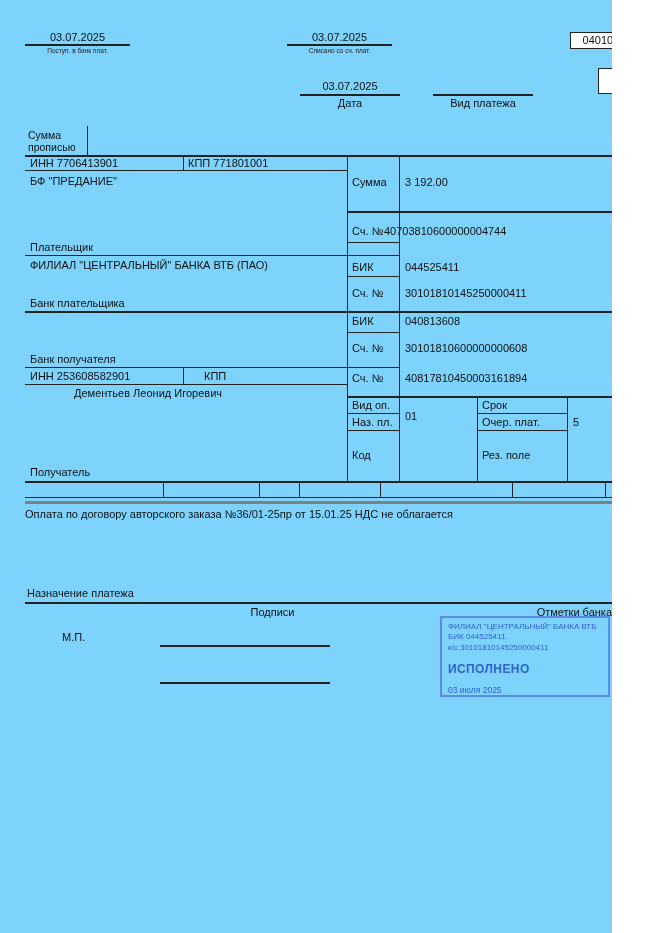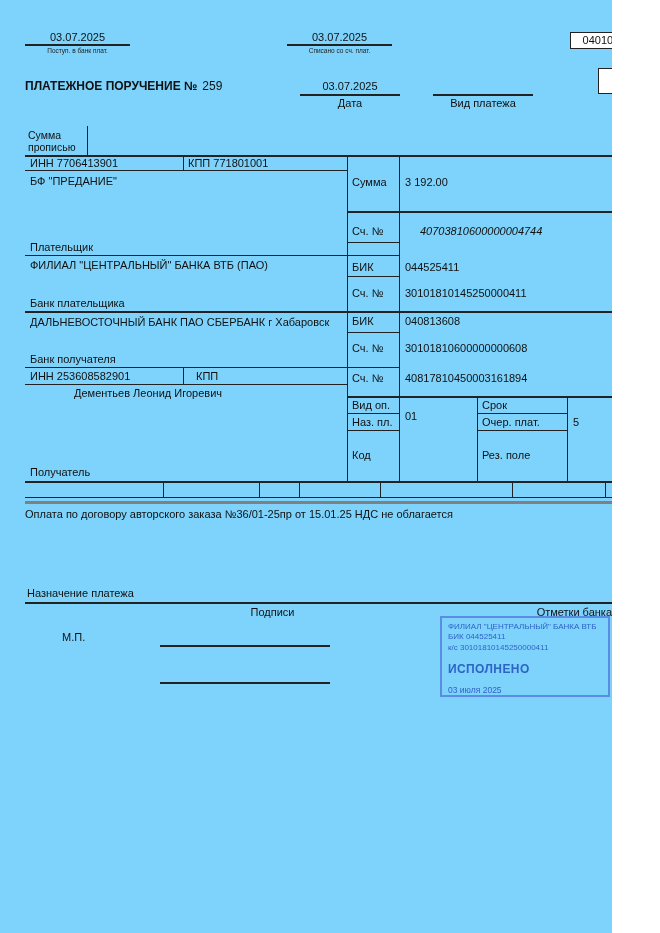--- a/index.html
+++ b/index.html
@@ -29,21 +29,20 @@
   <div class="t c tiny" style="left:25px;top:47px;width:105px;">Поступ. в банк плат.</div>
 
   <div class="t c" style="left:287px;top:31px;width:105px;">03.07.2025</div>
   <div class="hl" style="left:287px;top:44px;width:105px;height:1.5px;"></div>
   <div class="t c tiny" style="left:287px;top:47px;width:105px;">Списано со сч. плат.</div>
 
   <div class="box" style="left:570px;top:32px;width:66px;height:15px;">
     <div class="t c" style="left:0;top:1px;width:66px;">0401060</div>
   </div>
 
-  <div class="t" style="left:25px;top:80px;font-size:12px;"><span class="b">ПЛАТЕЖНОЕ ПОРУЧЕНИЕ №</span><span style="margin-left:5px;">259</span></div>
 
   <div class="t c" style="left:300px;top:80px;width:100px;">03.07.2025</div>
   <div class="hl" style="left:300px;top:94px;width:100px;height:1.5px;"></div>
   <div class="t c" style="left:300px;top:97px;width:100px;">Дата</div>
 
   <div class="hl" style="left:433px;top:94px;width:100px;height:1.5px;"></div>
   <div class="t c" style="left:433px;top:97px;width:100px;">Вид платежа</div>
 
   <div class="box" style="left:598px;top:68px;width:39px;height:24px;"></div>
 
@@ -83,31 +82,30 @@
   <div class="vl" style="left:380px;top:482px;height:15px;"></div>
   <div class="vl" style="left:512px;top:482px;height:15px;"></div>
   <div class="vl" style="left:605px;top:482px;height:15px;"></div>
 
   <div class="t" style="left:30px;top:157px;">ИНН 7706413901</div>
   <div class="t" style="left:188px;top:157px;">КПП 771801001</div>
   <div class="t" style="left:30px;top:175px;">БФ "ПРЕДАНИЕ"</div>
   <div class="t" style="left:30px;top:241px;">Плательщик</div>
   <div class="t" style="left:30px;top:259px;">ФИЛИАЛ "ЦЕНТРАЛЬНЫЙ" БАНКА ВТБ (ПАО)</div>
   <div class="t" style="left:30px;top:297px;">Банк плательщика</div>
-  <div class="t" style="left:30px;top:316px;">ДАЛЬНЕВОСТОЧНЫЙ БАНК ПАО СБЕРБАНК г Хабаровск</div>
   <div class="t" style="left:30px;top:353px;">Банк получателя</div>
   <div class="t" style="left:30px;top:370px;">ИНН 253608582901</div>
-  <div class="t" style="left:188px;top:370px;padding-left:8px;">КПП</div>
+  <div class="t" style="left:196px;top:370px;padding-left:8px;">КПП</div>
   <div class="t" style="left:30px;top:387px;margin-left:44px;">Дементьев Леонид Игоревич</div>
   <div class="t" style="left:30px;top:466px;">Получатель</div>
 
   <div class="t" style="left:352px;top:176px;">Сумма</div>
   <div class="t" style="left:405px;top:176px;">3 192.00</div>
   <div class="t" style="left:352px;top:225px;">Сч. №</div>
-  <div class="t" style="left:420px;top:225px;font-style:italic;">40703810600000004744</div>
+  <div class="t" style="left:384px;top:225px;">40703810600000004744</div>
   <div class="t" style="left:352px;top:261px;">БИК</div>
   <div class="t" style="left:405px;top:261px;">044525411</div>
   <div class="t" style="left:352px;top:287px;">Сч. №</div>
   <div class="t" style="left:405px;top:287px;">30101810145250000411</div>
   <div class="t" style="left:352px;top:315px;">БИК</div>
   <div class="t" style="left:405px;top:315px;">040813608</div>
   <div class="t" style="left:352px;top:342px;">Сч. №</div>
   <div class="t" style="left:405px;top:342px;">30101810600000000608</div>
   <div class="t" style="left:352px;top:372px;">Сч. №</div>
   <div class="t" style="left:405px;top:372px;">40817810450003161894</div>

